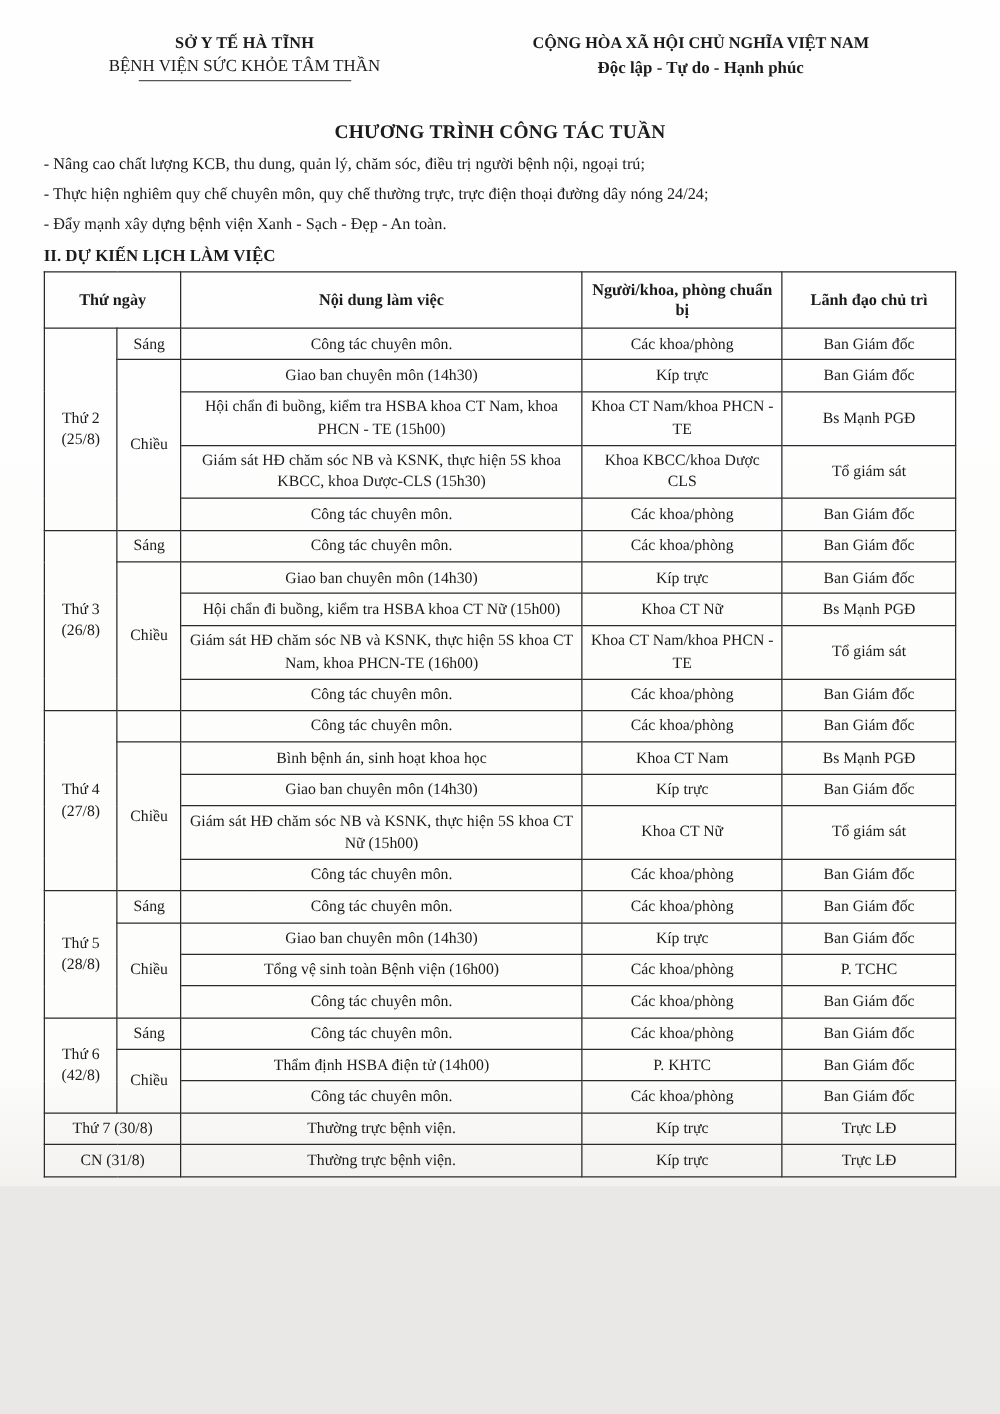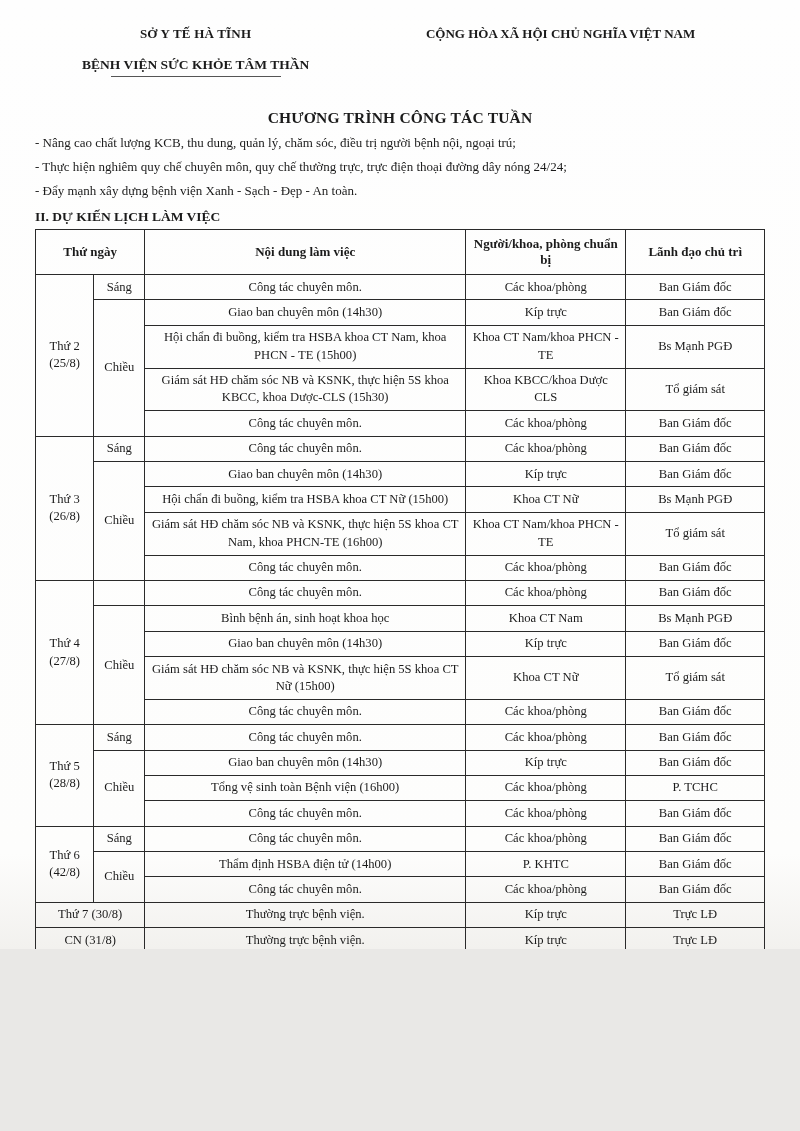--- a/index.html
+++ b/index.html
@@ -9,21 +9,21 @@
     position:relative; width:800px; height:949px; margin:0 auto;
     background:#fdfdfc; overflow:hidden;
     padding:26px 35px 0 35px;
     background-image:linear-gradient(180deg,#fefefe 0%,#fdfdfc 90%,#f2f1ee 100%);
   }
   
   .nat-header{ display:flex; width:100%; }
   .nh-left{ width:44%; text-align:center; }
   .nh-right{ width:56%; text-align:center; }
   .nh-org1{ font-size:13px; font-weight:bold; letter-spacing:.2px; }
-  .nh-org2{ font-size:13.5px; font-weight:bold; margin-top:15px; }
+  .nh-org2{ font-size:13.5px; font-weight:normal; margin-top:3px; }
   .nh-rule{ width:170px; border-bottom:1px solid #555; margin:3px auto 0 auto; }
   .nh-nation{ font-size:13px; font-weight:bold; }
   .nh-motto{ font-size:13.5px; font-weight:bold; margin-top:4px; }
   
   .doc-title{ text-align:center; font-size:15.5px; font-weight:bold; margin-top:32px; letter-spacing:.2px;}
   .doc-subtitle{ text-align:center; font-size:14px; font-weight:bold; margin-top:4px; }
   
   .sec-heading{ font-size:13.5px; font-weight:bold; margin-top:10px; }
   .bullets{ margin-top:2px; }
   .bullet-line{ font-size:13px; margin:8px 0; }
@@ -53,20 +53,21 @@
 <div class="page">
 
   <div class="nat-header">
     <div class="nh-left">
       <div class="nh-org1">SỞ Y TẾ HÀ TĨNH</div>
       <div class="nh-org2">BỆNH VIỆN SỨC KHỎE TÂM THẦN</div>
       <div class="nh-rule"></div>
     </div>
     <div class="nh-right">
       <div class="nh-nation">CỘNG HÒA XÃ HỘI CHỦ NGHĨA VIỆT NAM</div>
+      <div class="nh-motto">Độc lập - Tự do - Hạnh phúc</div>
     </div>
   </div>
 
   <div class="doc-title">CHƯƠNG TRÌNH CÔNG TÁC TUẦN</div>
 
   <div class="bullets" id="bullets">
       <div class="bullet-line">- Nâng cao chất lượng KCB, thu dung, quản lý, chăm sóc, điều trị người bệnh nội, ngoại trú;</div>
       <div class="bullet-line">- Thực hiện nghiêm quy chế chuyên môn, quy chế thường trực, trực điện thoại đường dây nóng 24/24;</div>
       <div class="bullet-line">- Đẩy mạnh xây dựng bệnh viện Xanh - Sạch - Đẹp - An toàn.</div>
     </div>

